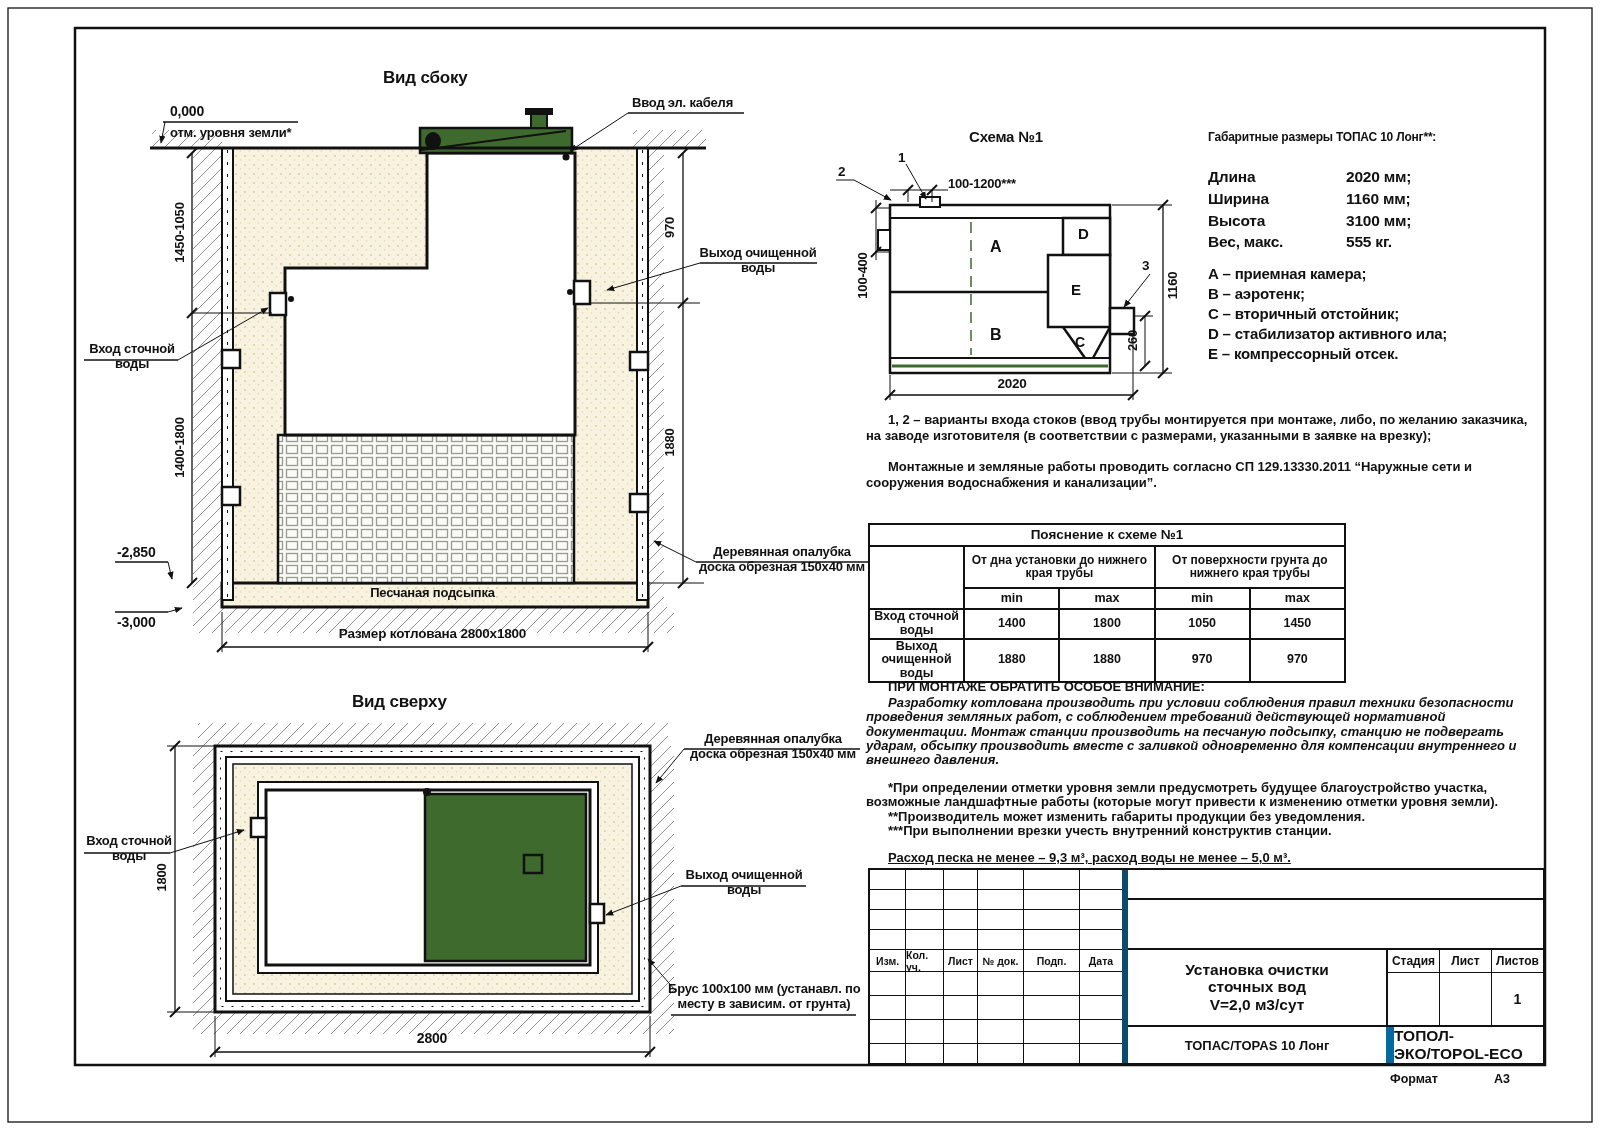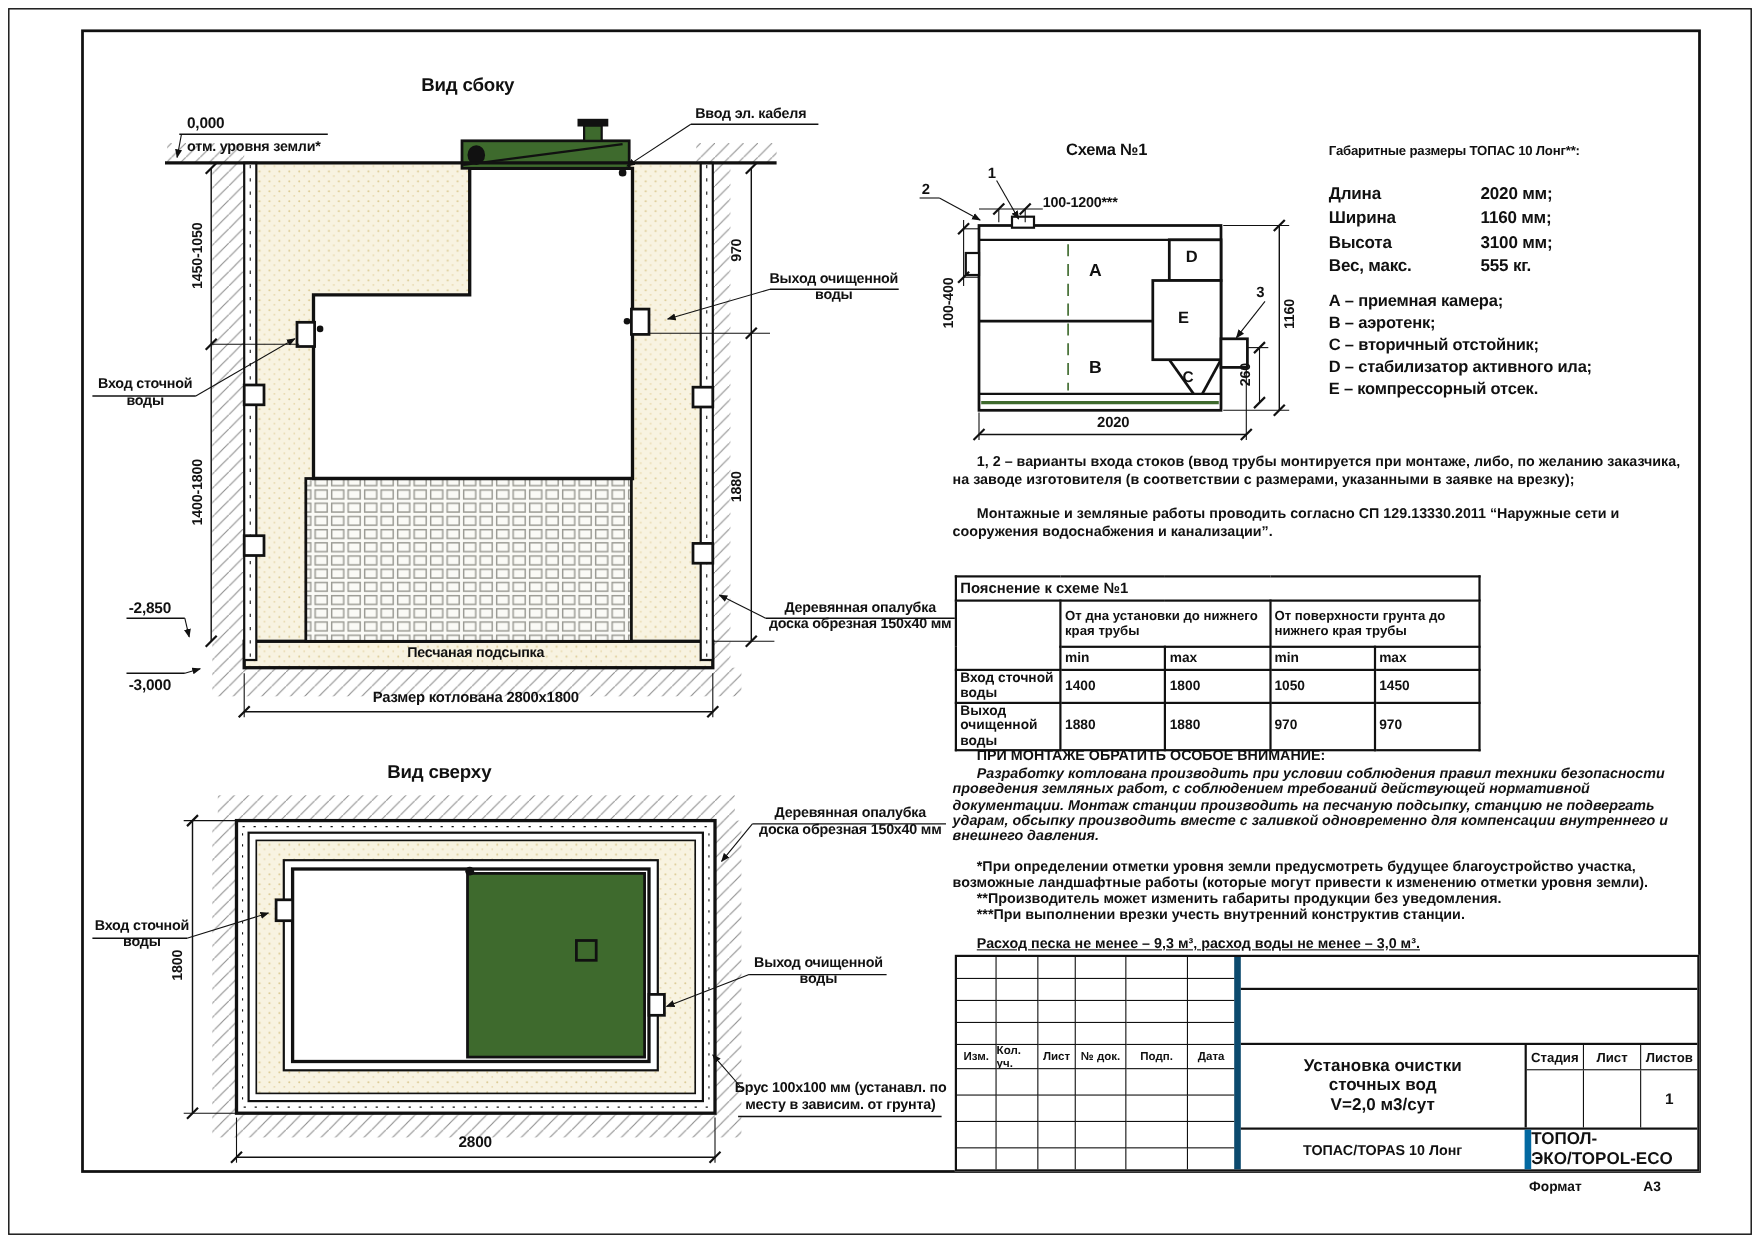--- a/index.html
+++ b/index.html
@@ -21,21 +21,21 @@
   #main-title{position:absolute;left:590px;top:40px;width:440px;text-align:center;
         font-size:26px;font-weight:600;letter-spacing:0;}
   .view-title{font-size:17px;font-weight:700;}
   
   .spec-name{display:inline-block;width:138px;}
   .spec-row{font-size:15.5px;}
   .legend-row{font-size:15px;}
   
   #expl{position:absolute;left:868px;top:523px;border-collapse:collapse;width:478px;
         font-size:12.5px;font-weight:600;color:#111;table-layout:fixed;}
-  #expl td{border:2px solid #111;text-align:left;vertical-align:middle;padding:0 3px;line-height:1.1;}
+  #expl td{border:2px solid #111;text-align:center;vertical-align:middle;padding:0 3px;line-height:1.1;}
   #expl .t-title{height:20px;font-size:13.5px;}
   #expl .t-group{height:40px;font-size:12px;}
   #expl .t-mm{height:19px;}
   #expl .t-row{height:20px;}
   
   #notes{position:absolute;left:866px;top:412px;width:672px;font-size:13px;font-weight:600;
          line-height:16px;}
   #notes p{margin:0;text-indent:22px;}
   #notes p.sp{margin-top:15px;}
   #warn{position:absolute;left:866px;top:680px;width:676px;font-size:13px;font-weight:600;
@@ -61,21 +61,21 @@
   .tb-doc{width:258px;border-right:2px solid #111;display:flex;flex-direction:column;
           justify-content:center;text-align:center;font-size:15.5px;font-weight:600;line-height:1.15;}
   .tb-stage{flex:1;display:flex;flex-direction:column;}
   .tb-stage-hdr{height:22px;display:flex;border-bottom:1.5px solid #111;font-size:12px;font-weight:700;}
   .tb-stage-hdr div{flex:1;display:flex;align-items:center;justify-content:center;border-right:1.5px solid #111;}
   .tb-stage-hdr div:last-child{border-right:none;}
   .tb-stage-val{flex:1;display:flex;font-size:14px;font-weight:600;}
   .tb-stage-val div{flex:1;display:flex;align-items:center;justify-content:center;border-right:1.5px solid #111;}
   .tb-stage-val div:last-child{border-right:none;}
   .tb-rowD{flex:1;display:flex;}
-  .tb-product{width:258px;border-right:6px solid #0369a1;display:flex;align-items:center;
+  .tb-product{width:258px;border-right:8px solid #0369a1;display:flex;align-items:center;
           justify-content:center;font-size:13px;font-weight:700;}
   .tb-company{flex:1;display:flex;align-items:center;justify-content:center;font-size:15.5px;font-weight:600;}
   #format{position:absolute;left:1390px;top:1072px;font-size:12.5px;font-weight:600;display:flex;gap:56px;}
 </style>
 </head>
 <body>
 
 <div id="page">
 
 <svg width="1600" height="1131" viewBox="0 0 1600 1131">
@@ -373,21 +373,21 @@
   </tr>
 </tbody>
     </table>
 
 <div id="warn">
   <p class="w-title">ПРИ МОНТАЖЕ ОБРАТИТЬ ОСОБОЕ ВНИМАНИЕ:</p>
   <p class="w-body">Разработку котлована производить при условии соблюдения правил техники безопасности проведения земляных работ, с соблюдением требований действующей нормативной документации. Монтаж станции производить на песчаную подсыпку, станцию не подвергать ударам, обсыпку производить вместе с заливкой одновременно для компенсации внутреннего и внешнего давления.</p>
   <p>*При определении отметки уровня земли предусмотреть будущее благоустройство участка, возможные ландшафтные работы (которые могут привести к изменению отметки уровня земли).</p>
   <p>**Производитель может изменить габариты продукции без уведомления.</p>
   <p class="w-note3">***При выполнении врезки учесть внутренний конструктив станции.</p>
-  <p class="w-cons"><span>Расход песка не менее – 9,3 м³, расход воды не менее – 3,0 м³.</span></p>
+  <p class="w-cons"><span>Расход песка не менее – 9,3 м³, расход воды не менее – 5,0 м³.</span></p>
 </div>
 
 <div id="tblock">
   <div class="tb-left">
     <div></div>
         <div></div>
         <div></div>
         <div></div>
         <div></div>
         <div></div>

